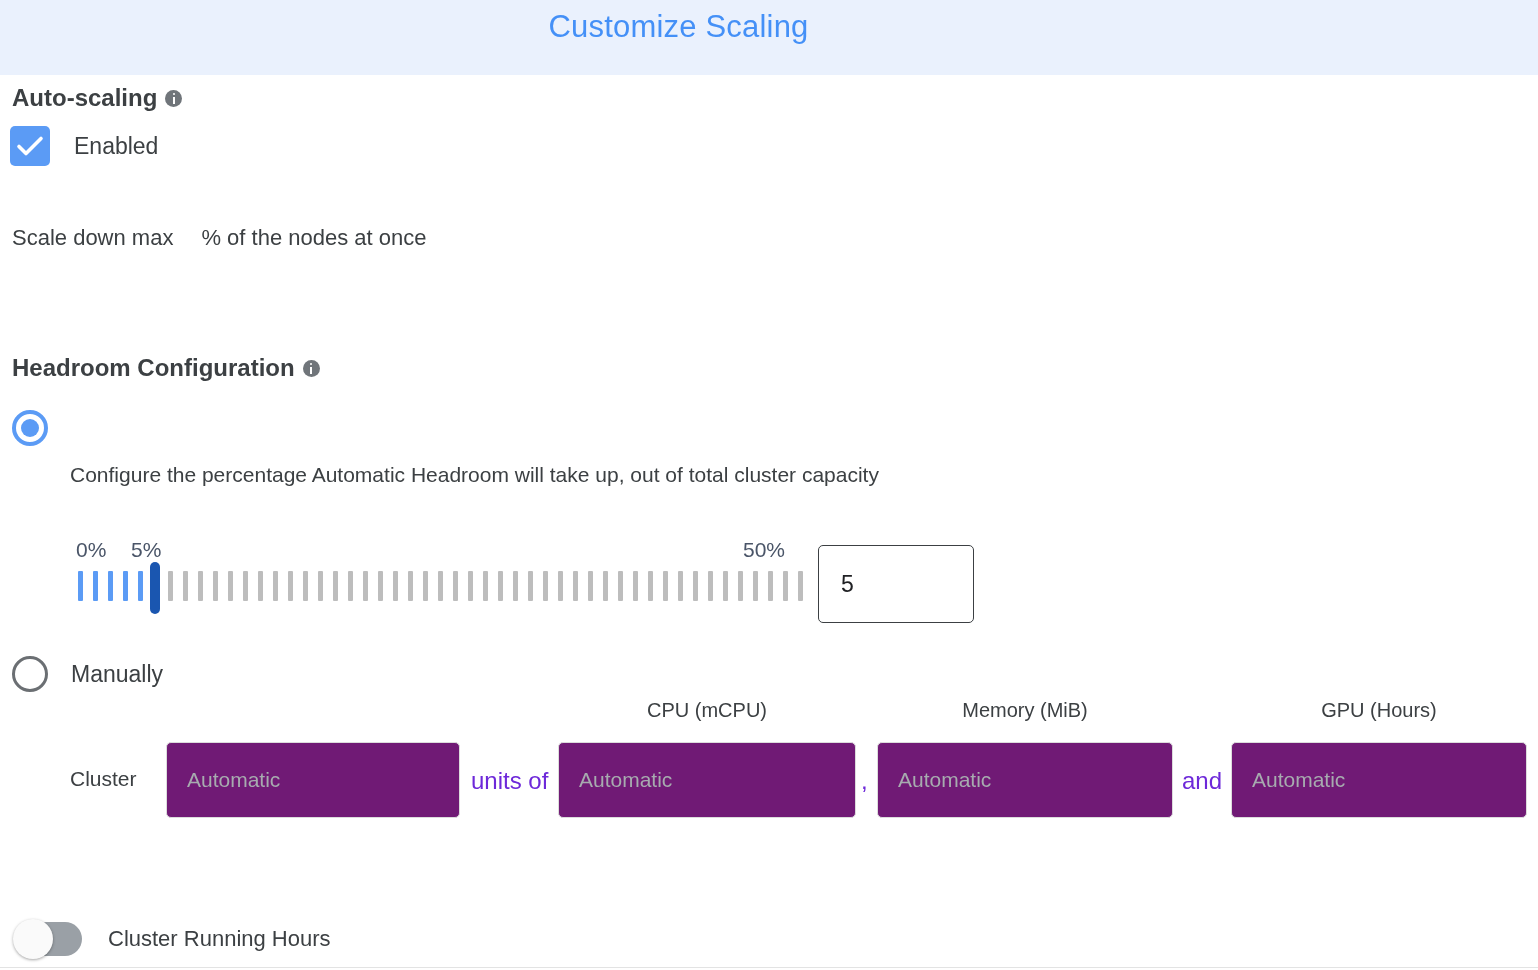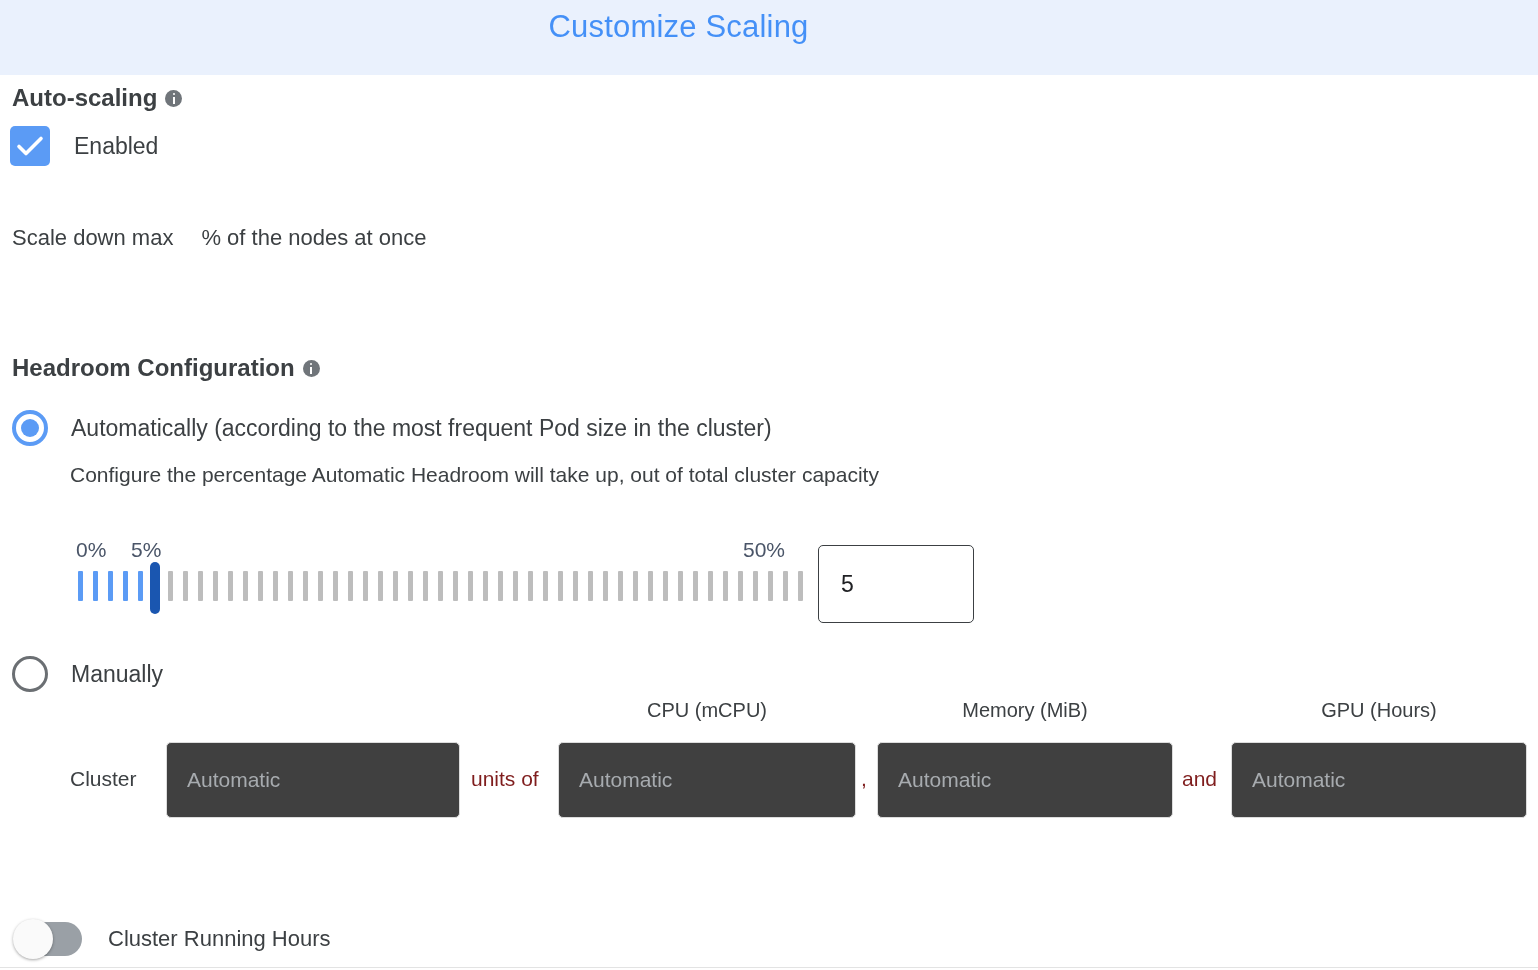--- a/index.html
+++ b/index.html
@@ -244,30 +244,30 @@
   .reserve-label {
     position: absolute;
     left: 70px; top: 767px;
     font-size: 21px;
     color: #3c4043;
     white-space: nowrap;
   }
   .sep-text {
     position: absolute;
     top: 767px;
-    font-size: 21px;
-    color: #7f1d1d;
+    font-size: 24px;
+    color: #6d28d9;
     white-space: nowrap;
   }
   .auto-input {
     position: absolute;
     top: 742px;
     height: 76px;
     box-sizing: border-box;
-    background: #404040;
+    background: #701a75;
     border: 1px solid #dcdcdc;
     border-radius: 5px;
     font-family: "Liberation Sans", sans-serif;
     font-size: 21px;
     color: #9aa0a6;
     padding: 0 20px;
     outline: none;
   }
   .auto-input::placeholder { color: #a7abaf; opacity: 1; }
 
@@ -333,21 +333,20 @@
   <span class="scaledown-pre">Scale down max</span>
   <span class="scaledown-post">% of the nodes at once</span>
 </div>
 
 <div class="section-label" id="headroom-label">
   <span>Headroom Configuration</span><span class="info-icon"></span>
 </div>
 
 <div class="radio-row" id="radio-auto-row">
   <div class="radio-outer selected"></div>
-  <span class="radio-label">Automatically (according to the most frequent Pod size in the cluster)</span>
 </div>
 
 <div class="radio-subtext">Configure the percentage Automatic Headroom will take up, out of total cluster capacity</div>
 
 <div id="slider-wrap">
   <div class="slider-tick-labels">
     <span class="tick-label" id="slider-min-label" style="left: 76px; top: 8px;">0%</span>
     <span class="tick-label" id="slider-cur-label" style="left: 131px; top: 8px;">5%</span>
     <span class="tick-label" id="slider-max-label" style="left: 743px; top: 8px;">50%</span>
   </div>

